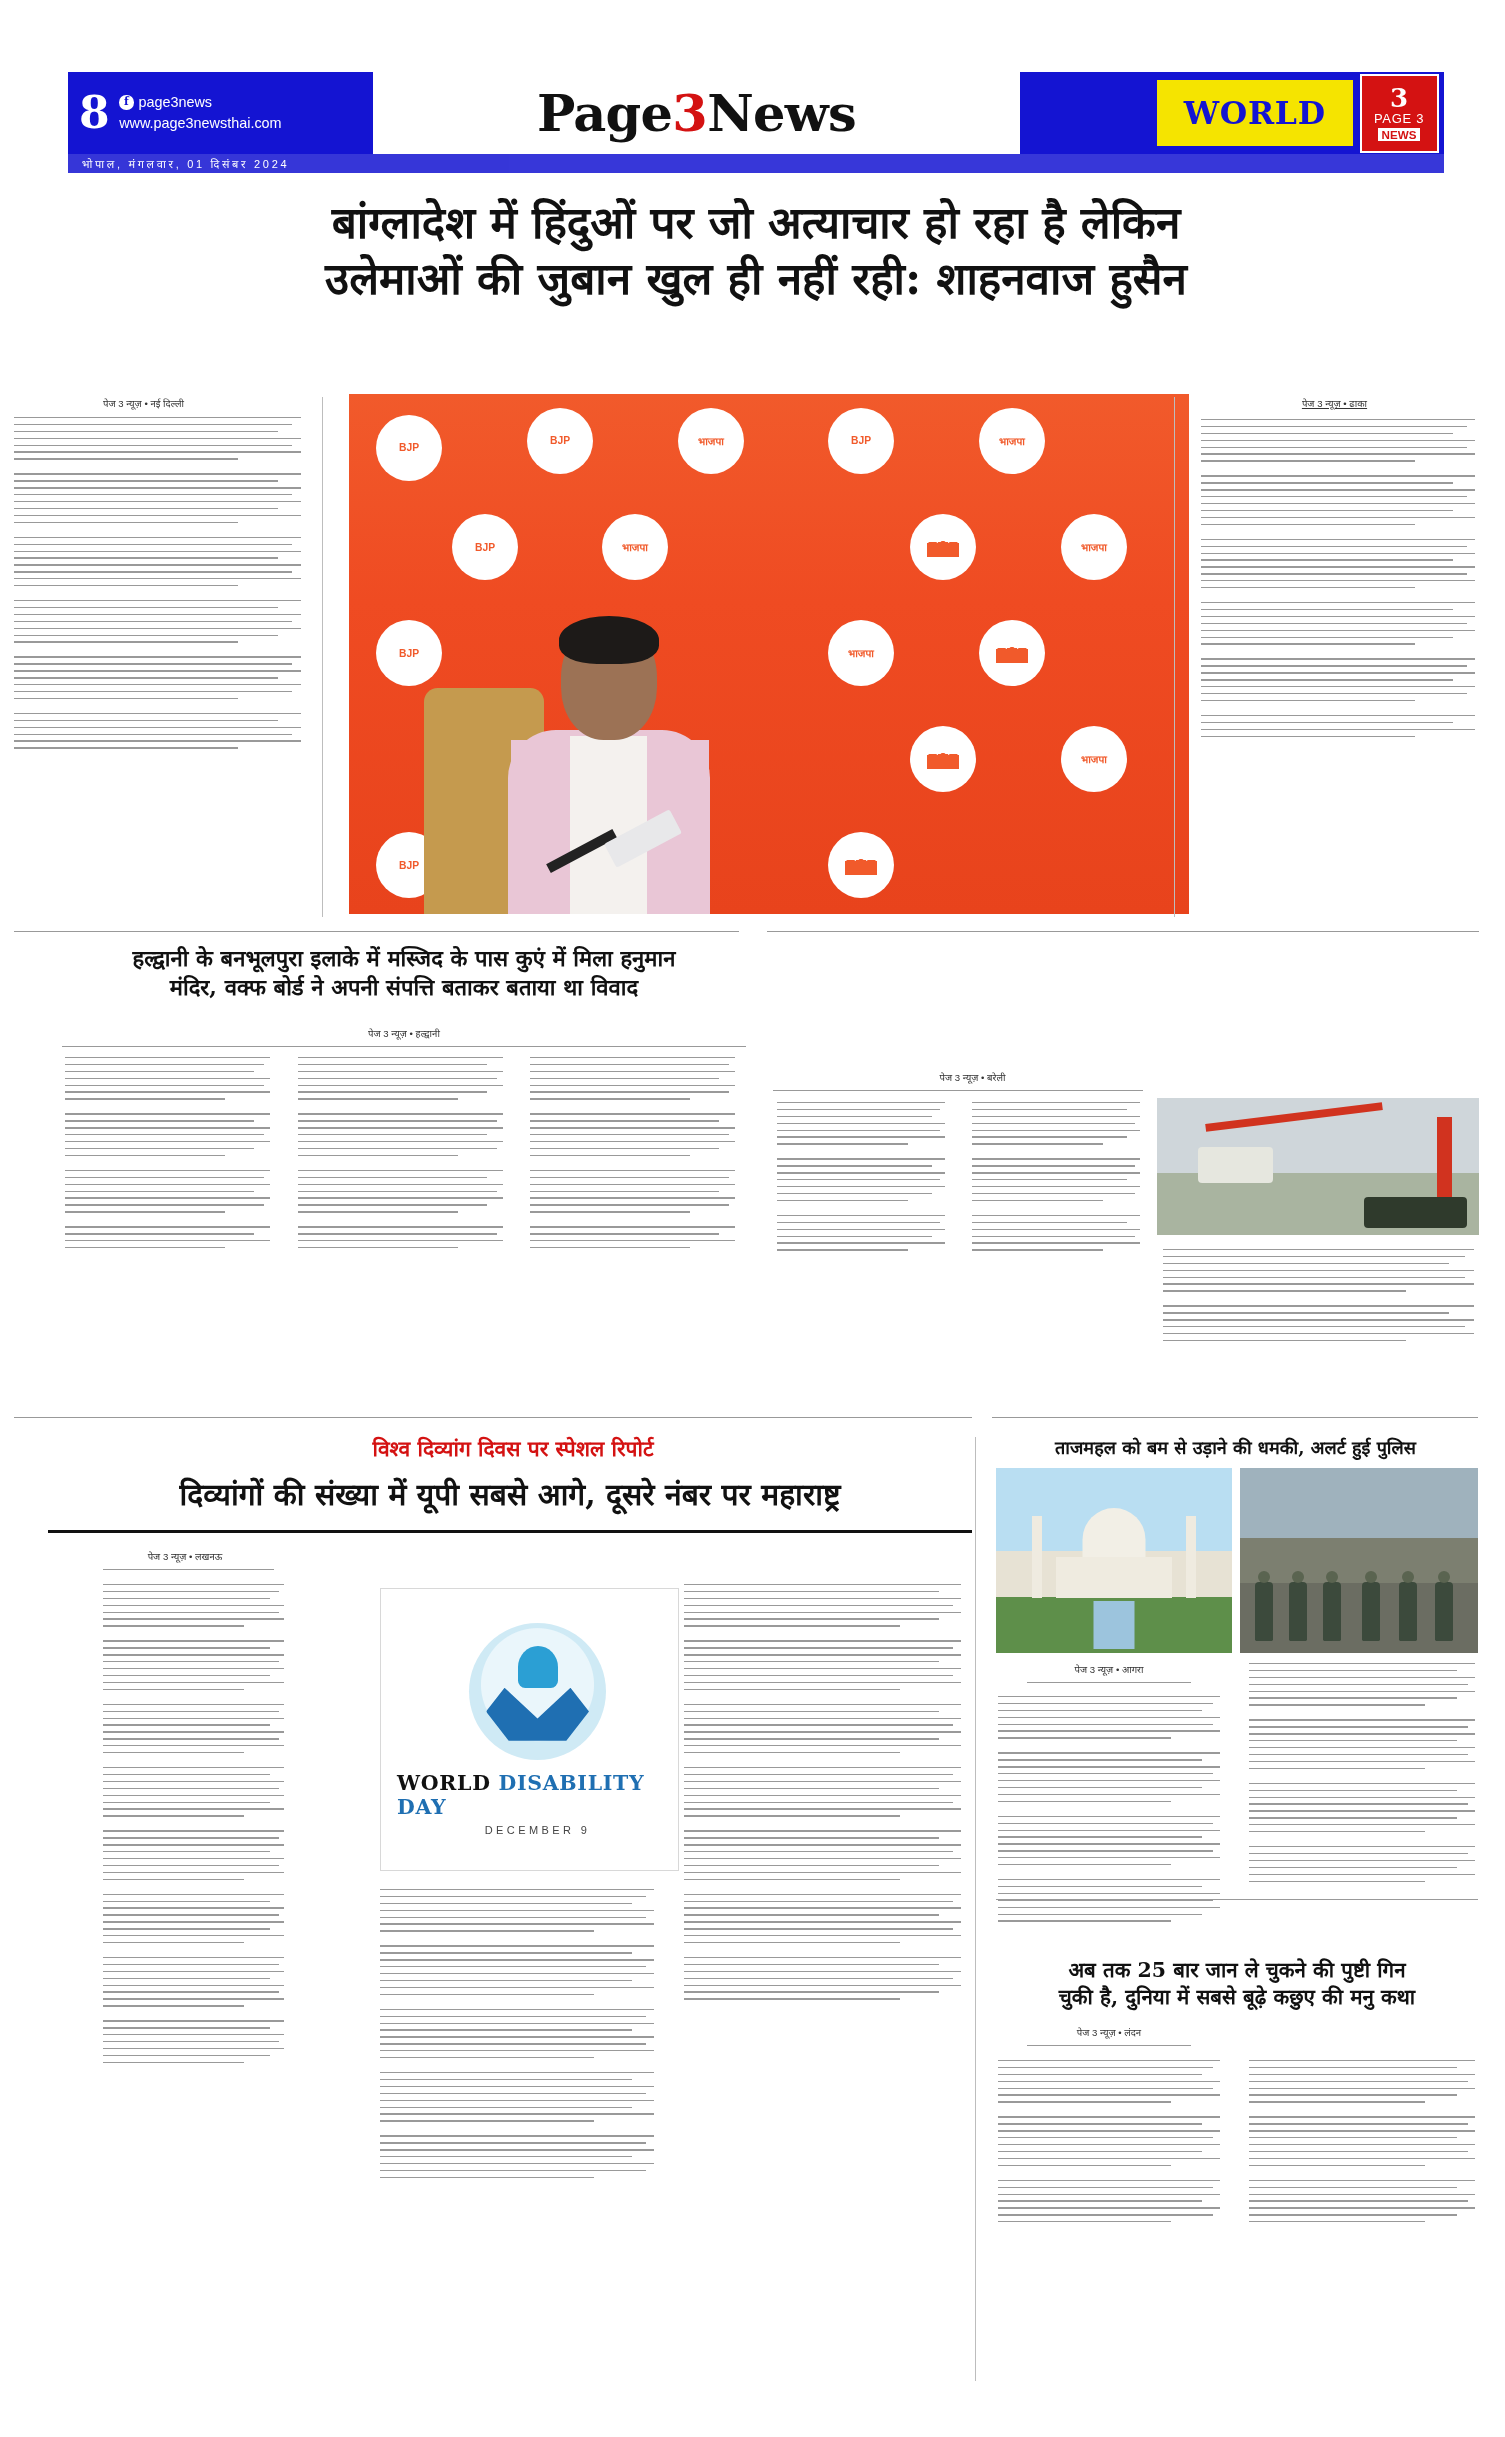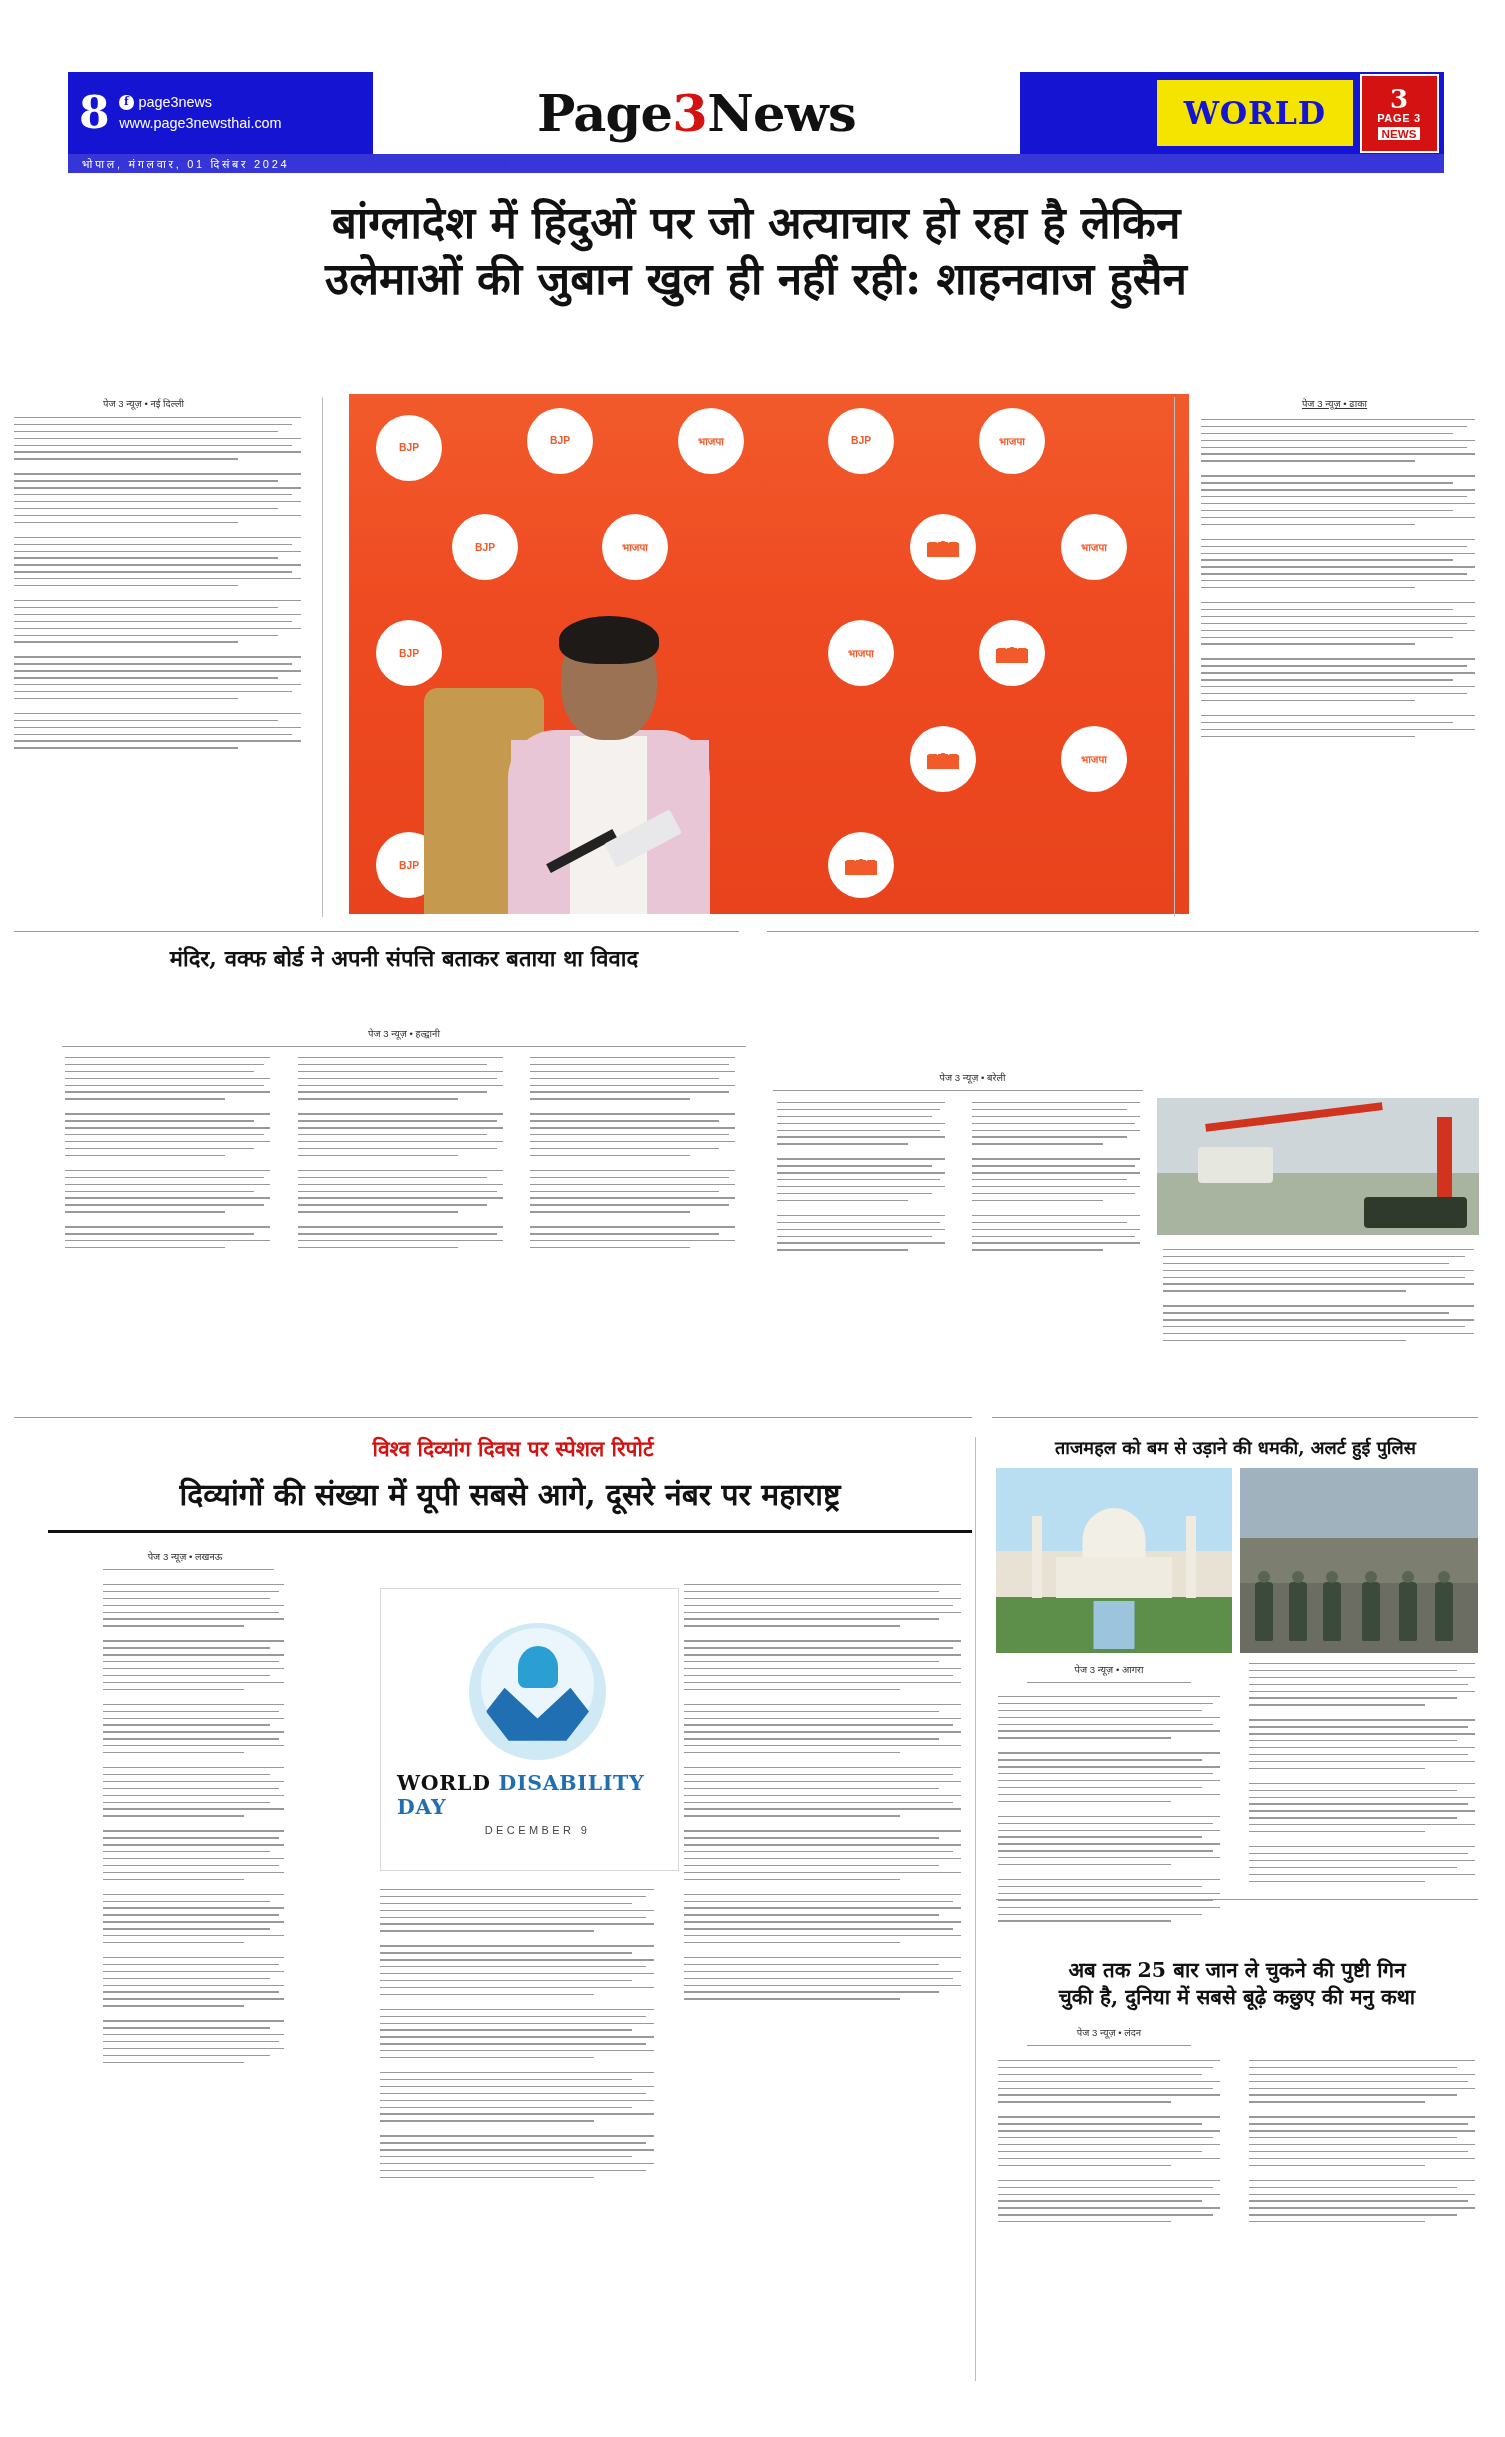--- a/index.html
+++ b/index.html
@@ -117,23 +117,22 @@
     margin-right: 5.5px;
     border: 2.1px solid #ffffff;
   }
   .corner-logo .c3 {
     font-family: "DejaVu Serif", serif;
     font-size: 26px;
     font-weight: bold;
     line-height: 1;
   }
   .corner-logo .cp3 {
-    font-size: 11px;
+    font-size: 13px;
     letter-spacing: 0.7px;
-    font-weight: bold;
   }
   .corner-logo .cnews {
     font-size: 11.6px;
     font-weight: bold;
     background: #ffffff;
     color: #d41212;
     padding: 0 4.1px;
     margin-top: 2.1px;
   }
   .dateline-bar {
@@ -645,20 +644,21 @@
       <div class="line s2"></div>
       <div class="line s1"></div>
       <div class="line s4"></div>
   </div>
   <div class="vrule" style="left:1174px; top:397px; height:520px;"></div>
 
   <div class="hr-thin" style="left:13.7px; top:931px; width:725px;"></div>
   <div class="hr-thin" style="left:767px; top:931px; width:712px;"></div>
 
   <div class="hl-sub" style="left:62px; top:944px; width:684px; font-size:22px; text-align:center;">
+    <div>हल्द्वानी के बनभूलपुरा इलाके में मस्जिद के पास कुएं में मिला हनुमान</div>
     <div>मंदिर, वक्फ बोर्ड ने अपनी संपत्ति बताकर बताया था विवाद</div>
   </div>
   <div class="byline" style="left:62px; top:1027px; width:684px;">पेज 3 न्यूज़ • हल्द्वानी</div>
   <div class="hr-thin" style="left:62px; top:1046px; width:684px;"></div>
 
   <div class="textblock" style="left:65px; top:1057px; width:205px; height:329px;">
     <div class="line s1"></div>
       <div class="line s3"></div>
       <div class="line s2"></div>
       <div class="line s1"></div>

